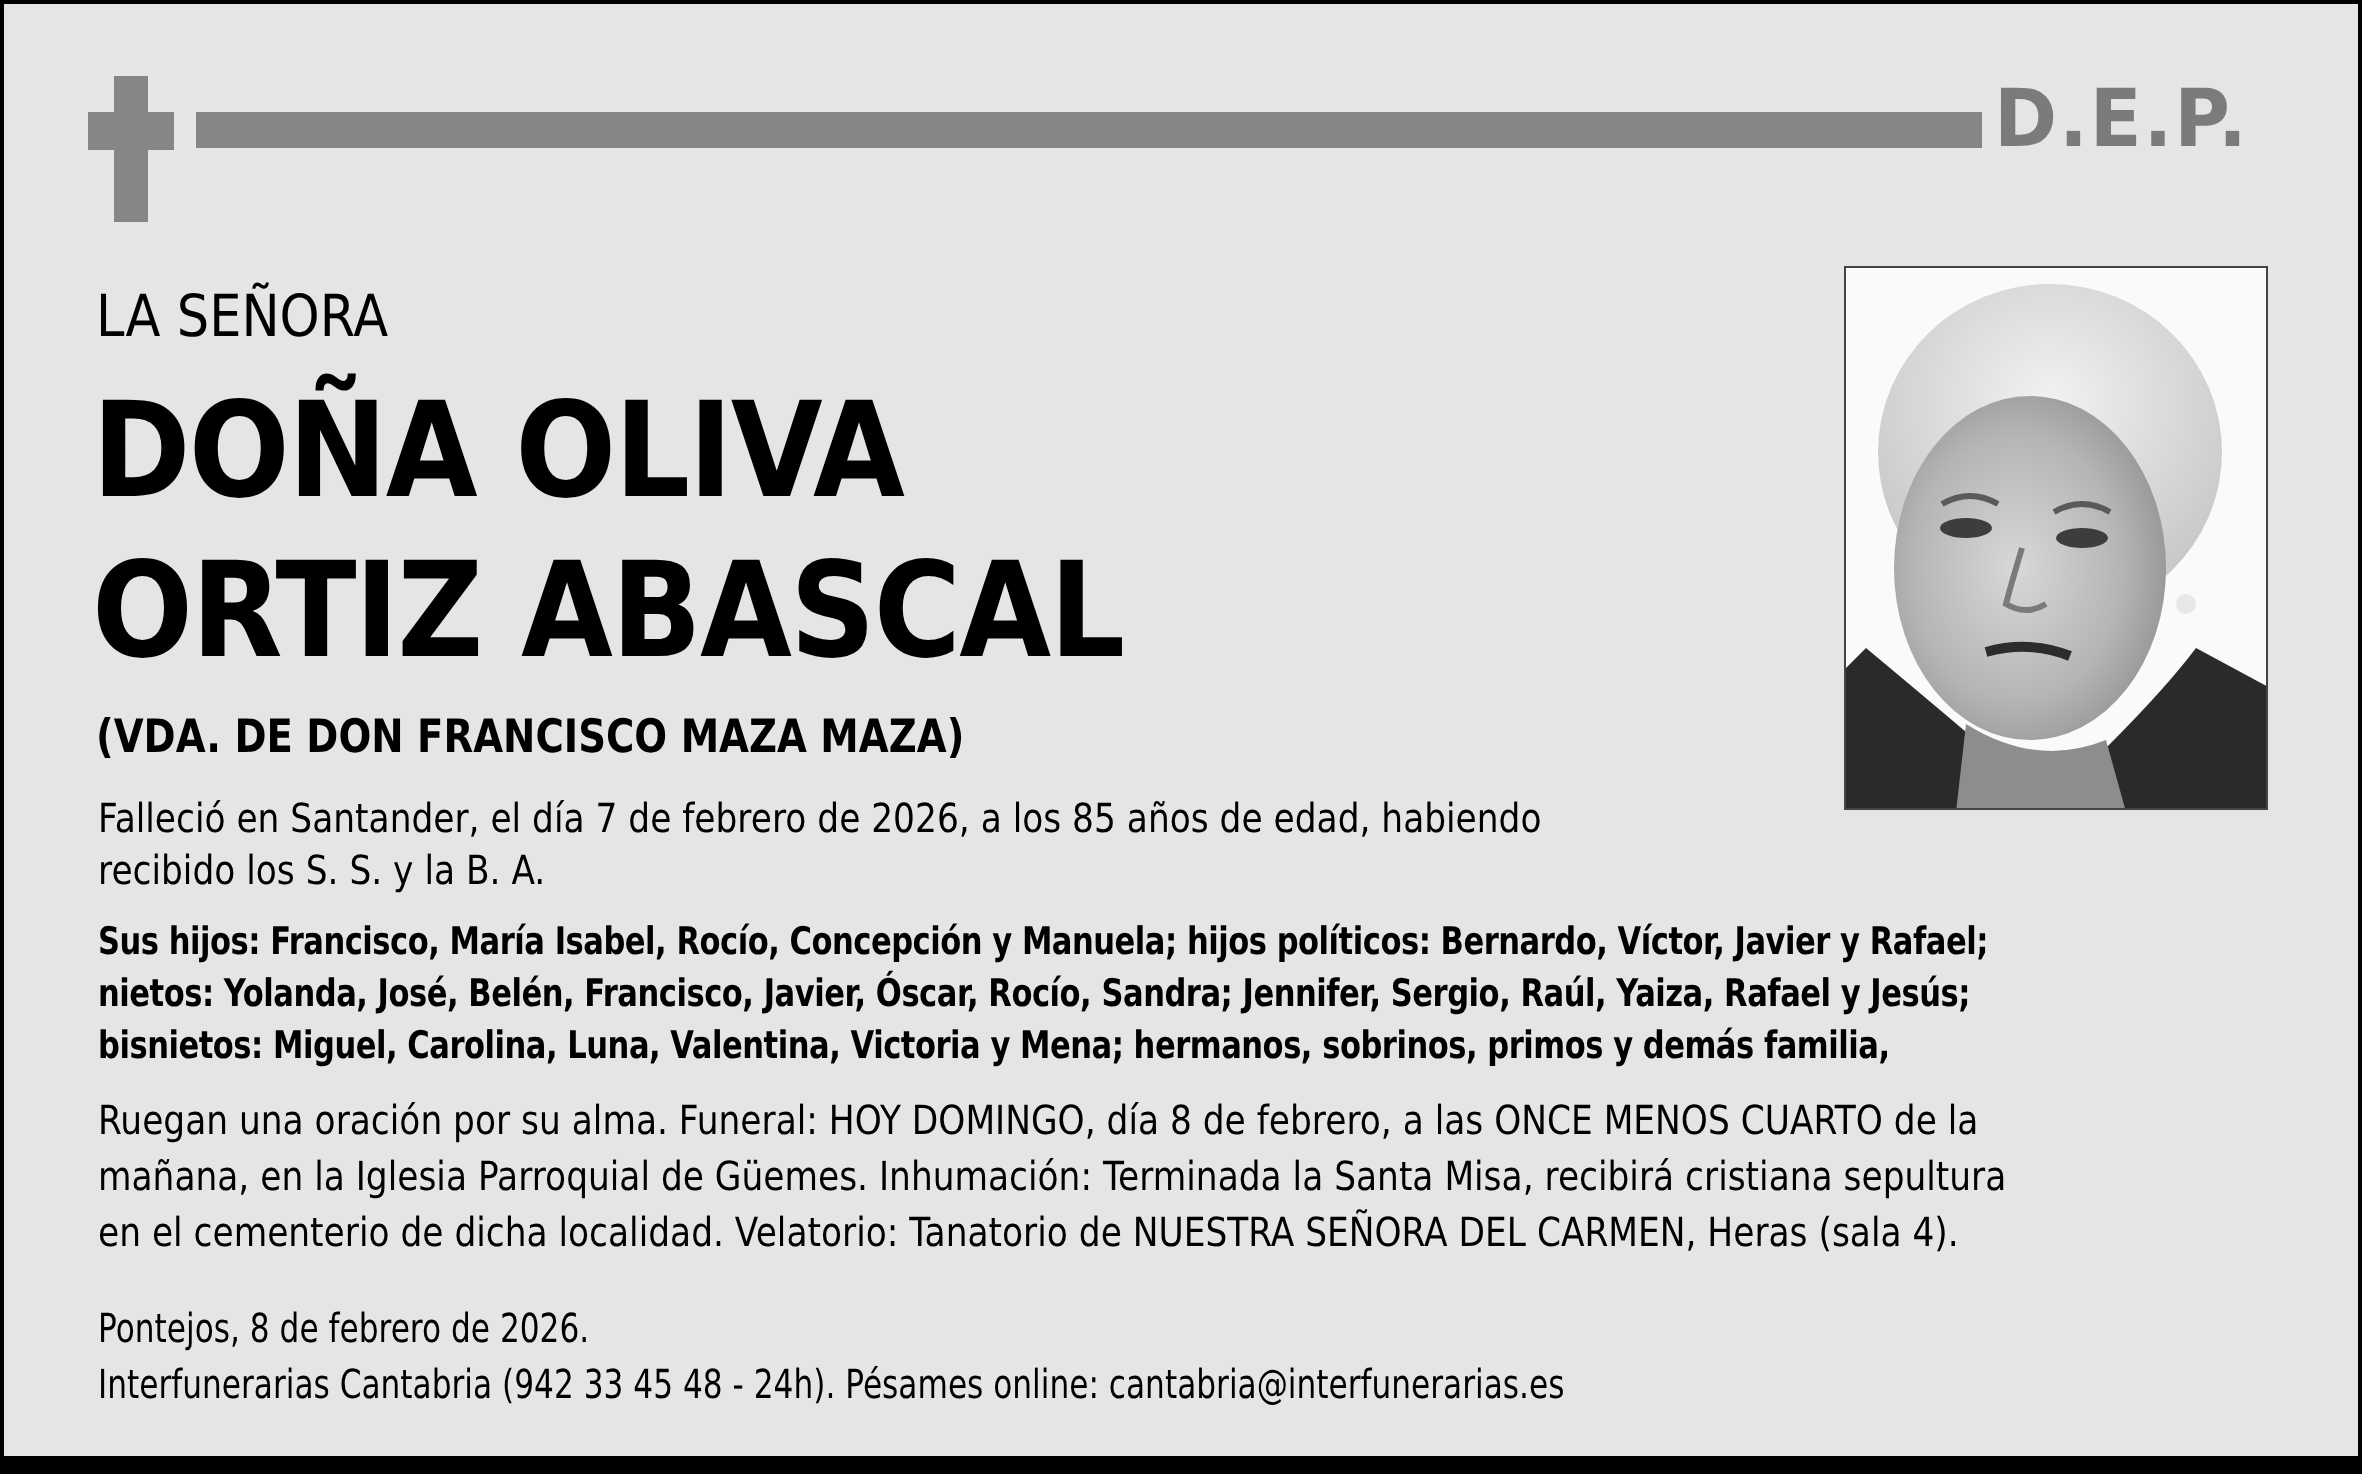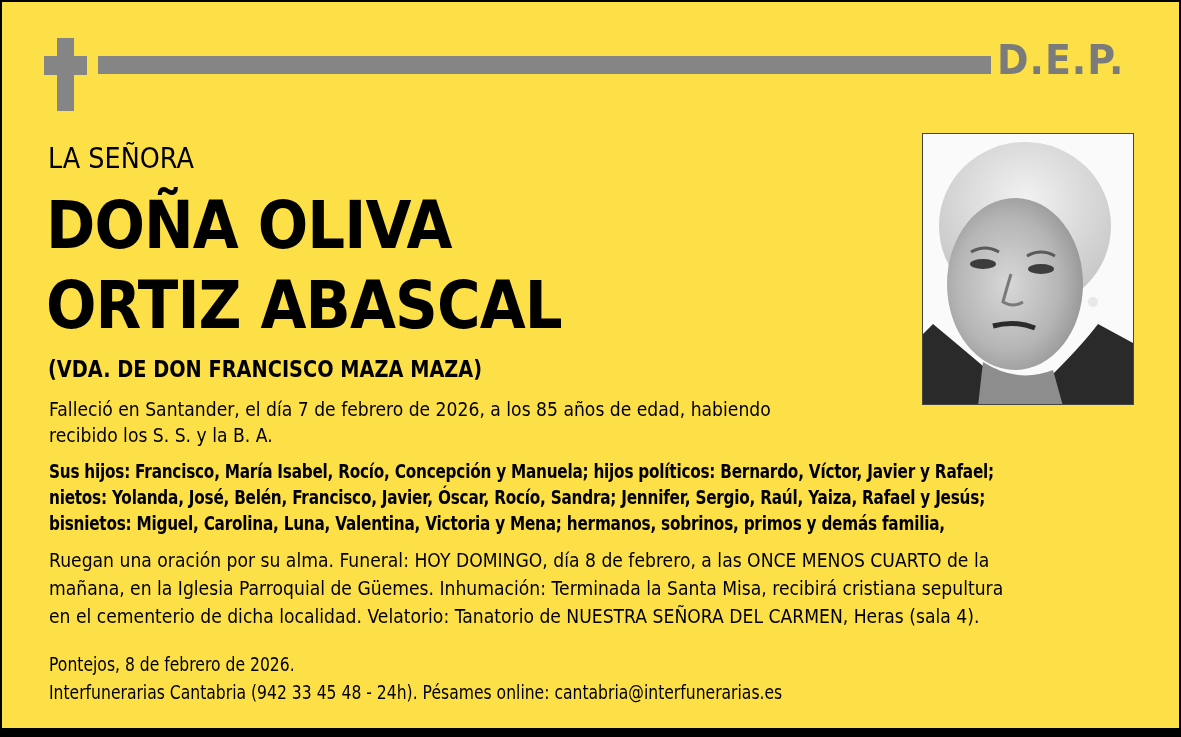--- a/index.html
+++ b/index.html
@@ -1,17 +1,17 @@
 <!DOCTYPE html>
 <html><head>
 <meta charset="utf-8">
 <style>
   html, body { margin: 0; padding: 0; background: #ffffff; }
   body { width: 1181px; height: 737px; overflow: hidden; position: relative; font-family: "DejaVu Sans Condensed", "Liberation Sans Narrow", "Liberation Sans", sans-serif; color: #000; }
-  .frame { position: absolute; left: 0; top: 0; width: 1181px; height: 737px; box-sizing: border-box; border-left: 2px solid #000; border-right: 2px solid #000; border-top: 2px solid #000; border-bottom: 9px solid #000; background: #fde047; }
+  .frame { position: absolute; left: 0; top: 0; width: 1181px; height: 737px; box-sizing: border-box; border-left: 2px solid #000; border-right: 2px solid #000; border-top: 2px solid #000; border-bottom: 9px solid #000; background: #e5e5e5; }
 
   .cross-v { position: absolute; left: 55px; top: 36px; width: 17px; height: 73px; background: #858585; }
   .cross-h { position: absolute; left: 42px; top: 54px; width: 43px; height: 19px; background: #858585; }
   .rule { position: absolute; left: 96px; top: 54px; width: 893px; height: 18px; background: #858585; }
   .dep { position: absolute; left: 995px; top: 34px; font-family: "DejaVu Sans", sans-serif; font-weight: bold; font-size: 40px; color: #7b7b7b; letter-spacing: 1px; line-height: 48px; transform: scaleX(0.95); transform-origin: left; }
 
   .la-senora { position: absolute; left: 46px; top: 138px; font-family: "DejaVu Sans", sans-serif; font-size: 29px; line-height: 36px; transform: scaleX(0.88); transform-origin: left; white-space: nowrap; }
   .name { position: absolute; left: 44px; font-family: "DejaVu Sans", sans-serif; font-weight: bold; font-size: 66px; line-height: 72px; letter-spacing: -1px; white-space: nowrap; transform: scaleX(0.9); transform-origin: left; }
   .name1 { top: 188px; }
   .name2 { top: 268px; }

